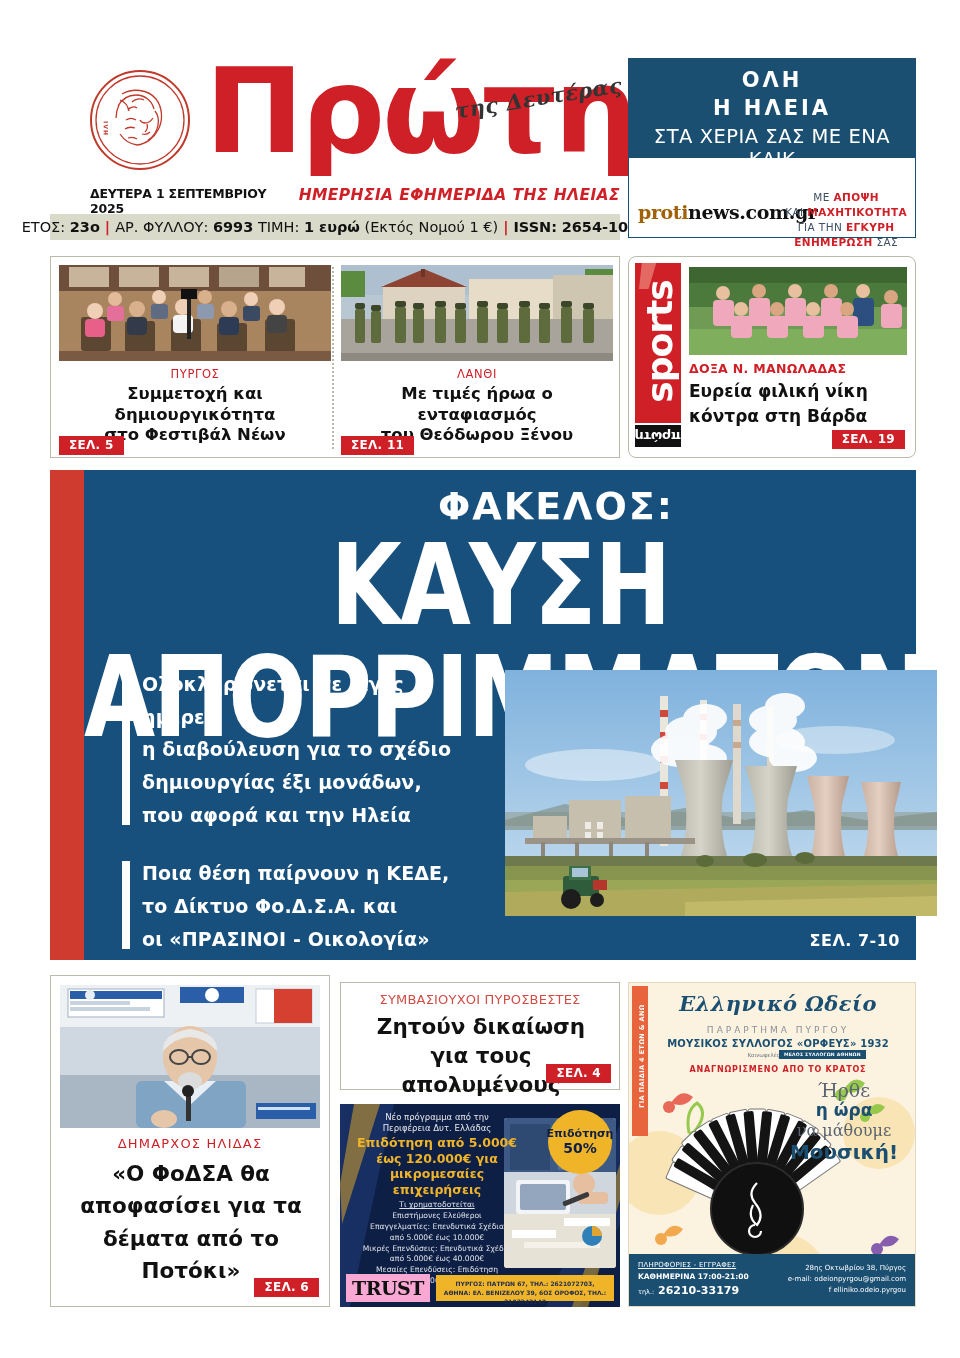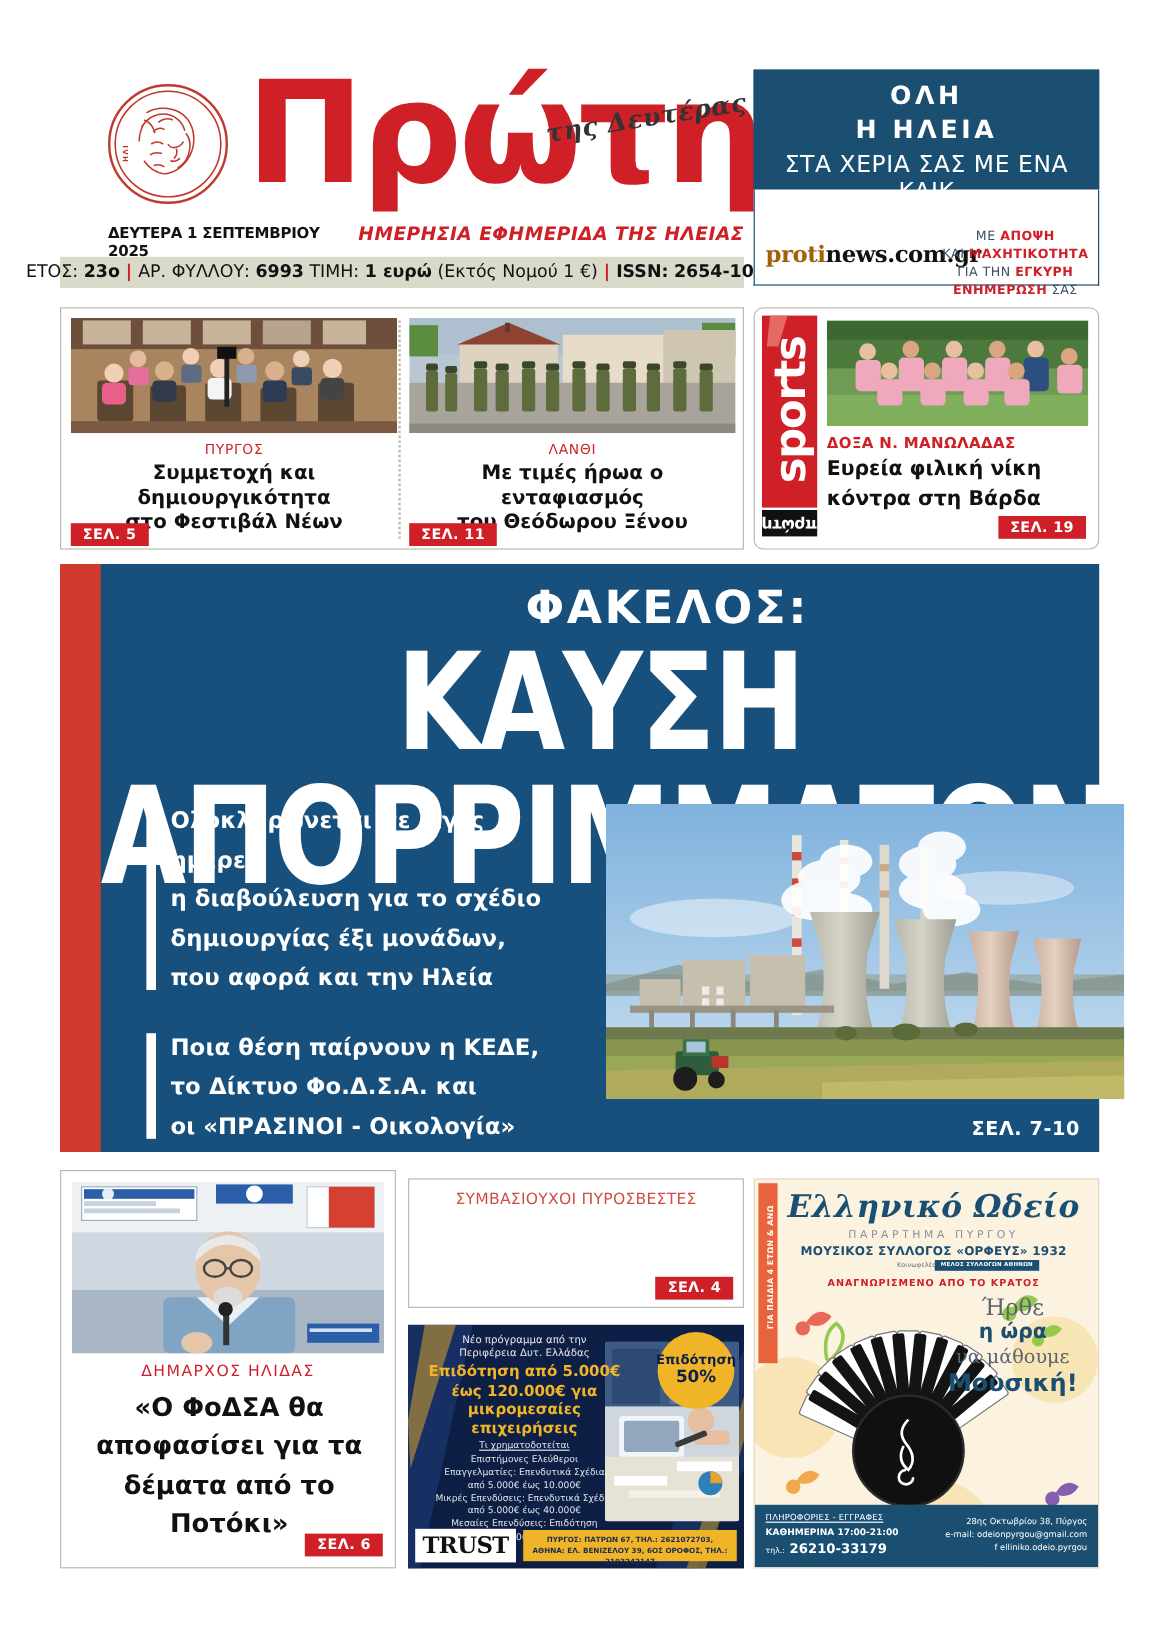--- a/index.html
+++ b/index.html
@@ -184,21 +184,21 @@
   .trust-txt .t-sm{color:#e7e7ea;font-size:8.5px;line-height:1.35;}
   .trust-txt .t-yellow{color:#f0b429;font-weight:bold;font-size:12.5px;line-height:1.25;}
   .trust-txt .t-list{color:#dfe3ea;font-size:7.6px;line-height:1.42;margin-top:3px;}
   .trust-badge{
     position:absolute;right:8px;top:6px;width:64px;height:64px;border-radius:50%;
     background:#f0b429;color:#0e1f45;font-weight:bold;font-size:11px;
     display:flex;flex-direction:column;align-items:center;justify-content:center;text-align:center;line-height:1.2;
   }
   .trust-photo{position:absolute;right:4px;top:14px;width:112px;height:150px;overflow:hidden;border-radius:3px;}
   .trust-logo{
-    position:absolute;left:6px;bottom:5px;width:84px;height:28px;background:#ffffff;color:#111;
+    position:absolute;left:6px;bottom:5px;width:84px;height:28px;background:#f9a8d4;color:#111;
     font-family:"DejaVu Serif","Liberation Serif",serif;font-weight:bold;font-size:19px;
     display:flex;align-items:center;justify-content:center;letter-spacing:-.5px;
   }
   .trust-addr{
     position:absolute;left:96px;bottom:6px;width:178px;height:26px;background:#f0b429;
     color:#1b2a4e;font-size:6px;line-height:1.5;text-align:center;padding-top:4px;box-sizing:border-box;font-weight:bold;
   }
 
   
   .ad-music{
@@ -208,21 +208,21 @@
   .mus-rail{
     position:absolute;left:3px;top:3px;width:16px;height:150px;background:#e8643c;overflow:hidden;
   }
   .mus-rail span{
     position:absolute;left:-63px;top:66px;width:146px;text-align:center;color:#fff;
     font-size:6.5px;font-weight:bold;transform:rotate(-90deg);letter-spacing:.4px;
   }
   .mus-brand{
     position:absolute;left:24px;top:8px;width:250px;text-align:center;
     font-family:"DejaVu Serif","Liberation Serif",serif;font-style:italic;font-weight:bold;
-    font-size:26px;color:#1b4f72;letter-spacing:.4px;
+    font-size:21px;color:#1b4f72;letter-spacing:.4px;
   }
   .mus-sub1{position:absolute;left:24px;top:42px;width:250px;text-align:center;font-size:9px;color:#8a8f99;letter-spacing:3px;}
   .mus-sub2{position:absolute;left:24px;top:55px;width:250px;text-align:center;font-size:10px;color:#1b4f72;font-weight:bold;letter-spacing:.2px;}
   .mus-sub3{position:absolute;left:24px;top:69px;width:250px;text-align:center;font-size:5.5px;color:#6b7280;}
   .mus-badge{
     position:absolute;left:150px;top:67px;background:#1b4f72;color:#fff;font-size:4.6px;
     padding:2px 5px;letter-spacing:.2px;font-weight:bold;
   }
   .mus-state{position:absolute;left:24px;top:82px;width:250px;text-align:center;font-size:8px;color:#cf2027;font-weight:bold;letter-spacing:.8px;}
   .mus-slogan{position:absolute;right:12px;top:96px;width:118px;text-align:center;}
@@ -636,20 +636,23 @@
     <div class="bl-title">
       <span>«Ο ΦοΔΣΑ θα</span><br><span>αποφασίσει για τα</span><br><span>δέματα από το Ποτόκι»</span>
     </div>
     <div class="bl-chip">
       <span class="pagechip">ΣΕΛ. 6</span>
     </div>
   </div>
 
   <div class="mc-text">
     <div class="mc-kicker">ΣΥΜΒΑΣΙΟΥΧΟΙ ΠΥΡΟΣΒΕΣΤΕΣ</div>
+    <div class="mc-title">
+      <span>Ζητούν δικαίωση</span><br><span>για τους απολυμένους</span>
+    </div>
     <div class="mc-chip">
       <span class="pagechip">ΣΕΛ. 4</span>
     </div>
   </div>
 
   <div class="ad-trust">
     <svg class="trust-swoop" viewBox="0 0 280 203" preserveAspectRatio="none" aria-hidden="true">
       <rect width="280" height="203" fill="#0e1f45"></rect>
       <path d="M0 0 L54 0 L10 203 L0 203 Z" fill="#1a3368" opacity=".85"></path>
       <path d="M14 0 L40 0 L2 120 L0 80 Z" fill="#c99a2e" opacity=".6"></path>

